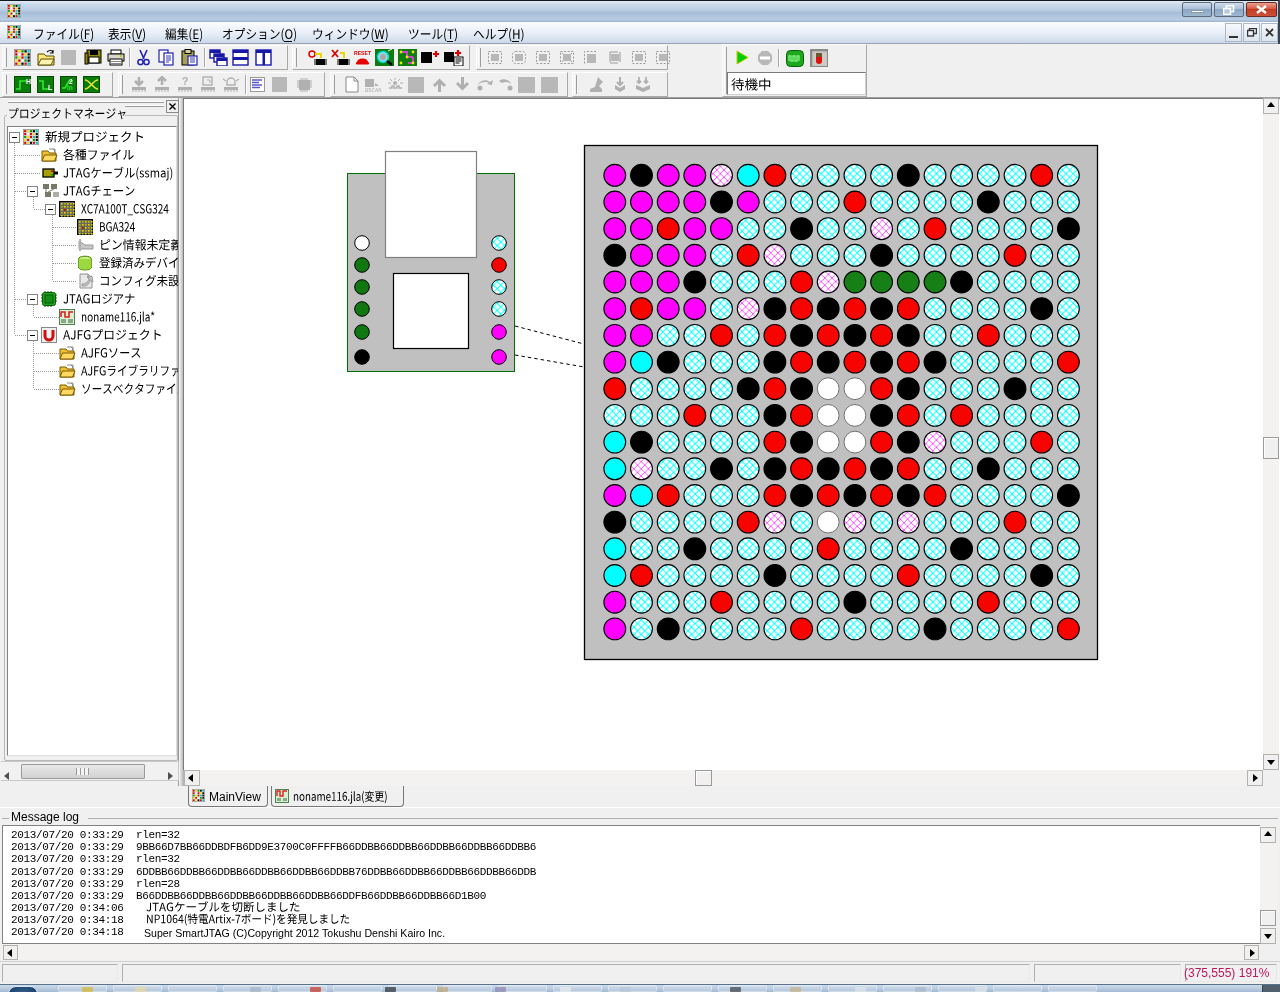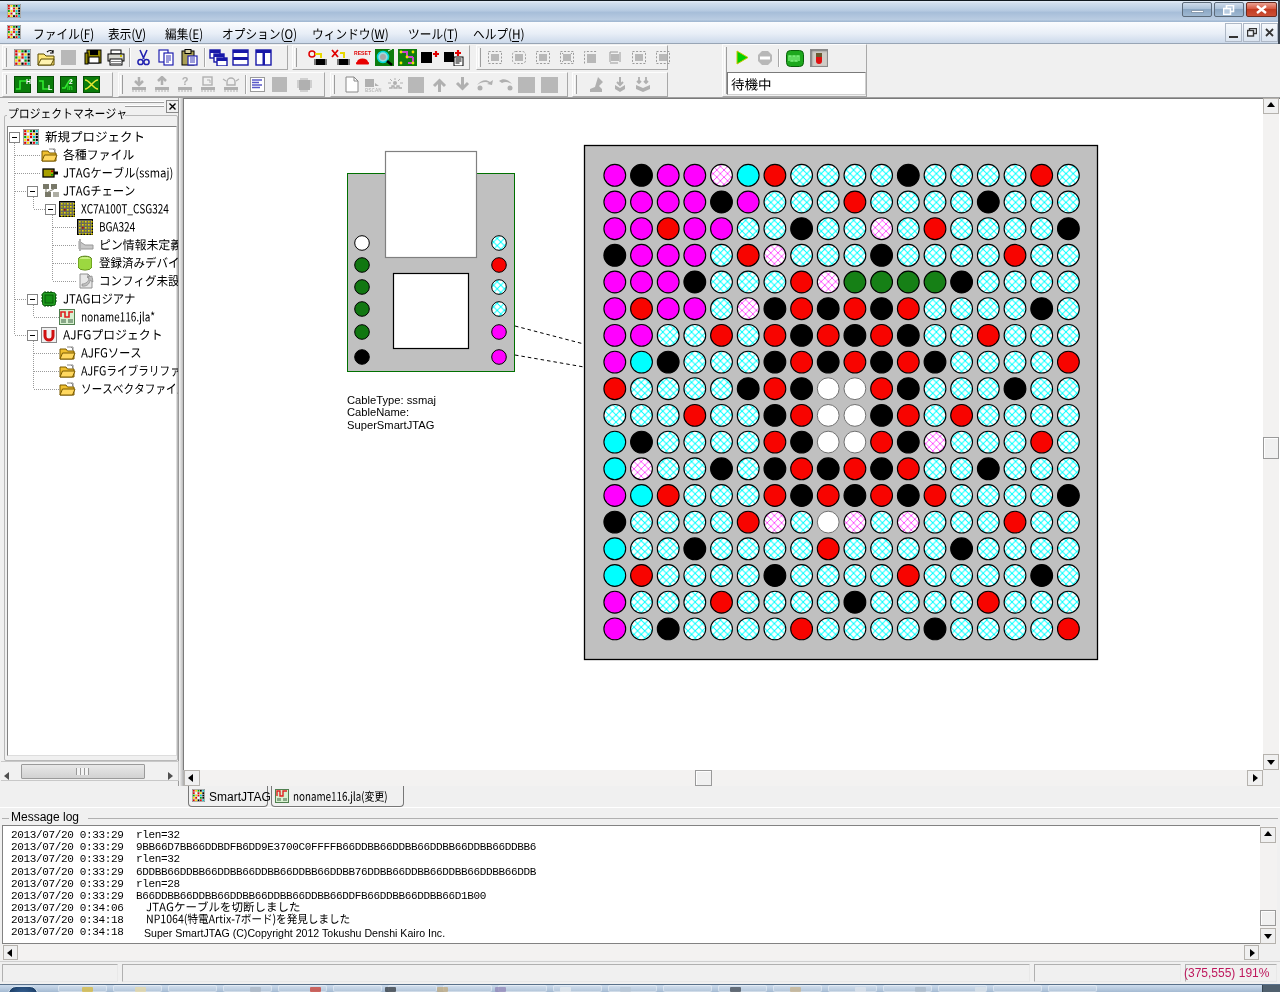--- a/index.html
+++ b/index.html
@@ -1082,21 +1082,20 @@
       <circle cx="670.9" cy="530.9" r="10.9" fill="url(#hc)" stroke="#000" stroke-width="1.1"></circle>
       <circle cx="697.6" cy="530.9" r="10.9" fill="url(#hc)" stroke="#000" stroke-width="1.1"></circle>
       <circle cx="724.3" cy="530.9" r="10.9" fill="url(#hc)" stroke="#000" stroke-width="1.1"></circle>
       <circle cx="751.0" cy="530.9" r="10.9" fill="#000000" stroke="#000" stroke-width="1.1"></circle>
       <circle cx="777.6" cy="530.9" r="10.9" fill="url(#hc)" stroke="#000" stroke-width="1.1"></circle>
       <circle cx="804.3" cy="530.9" r="10.9" fill="url(#hc)" stroke="#000" stroke-width="1.1"></circle>
       <circle cx="831.0" cy="530.9" r="10.9" fill="url(#hc)" stroke="#000" stroke-width="1.1"></circle>
       <circle cx="857.7" cy="530.9" r="10.9" fill="url(#hc)" stroke="#000" stroke-width="1.1"></circle>
       <circle cx="884.4" cy="530.9" r="10.9" fill="#f80400" stroke="#000" stroke-width="1.1"></circle>
     </svg>
-    <div class="abs" style="left:347px;top:394px;width:200px;font-size:11.2px;line-height:12.3px;color:#000">CableType: ssmaj<br>CableName:<br>SuperSmartJTAG</div>
     <div class="sb" style="left:1263px;top:98px;width:16px;height:672px"></div>
     <div class="sbb" style="left:1263px;top:98px;width:16px;height:16px">
       <svg width="10" height="10" viewBox="0 0 10 10">
         <polygon points="1,6 5,1 9,6" fill="#000"></polygon>
       </svg>
     </div>
     <div class="sbb" style="left:1263px;top:754px;width:16px;height:16px">
       <svg width="10" height="10" viewBox="0 0 10 10">
         <polygon points="1,3 9,3 5,8" fill="#000"></polygon>
       </svg>
@@ -1139,21 +1138,21 @@
       <rect x="3.55" y="8.649999999999999" width="1.8" height="1.8" fill="#e00000"></rect>
       <rect x="6.1" y="8.649999999999999" width="1.8" height="1.8" fill="#ffffff"></rect>
       <rect x="8.649999999999999" y="8.649999999999999" width="1.8" height="1.8" fill="#00a000"></rect>
       <rect x="11.2" y="8.649999999999999" width="1.8" height="1.8" fill="#000000"></rect>
       <rect x="1.0" y="11.2" width="1.8" height="1.8" fill="#e00000"></rect>
       <rect x="3.55" y="11.2" width="1.8" height="1.8" fill="#ffe000"></rect>
       <rect x="6.1" y="11.2" width="1.8" height="1.8" fill="#000000"></rect>
       <rect x="8.649999999999999" y="11.2" width="1.8" height="1.8" fill="#e00000"></rect>
       <rect x="11.2" y="11.2" width="1.8" height="1.8" fill="#00c8c8"></rect>
     </svg>
-    <div class="abs" style="left:209px;top:790px;font-size:12px">SmartJTAG</div>
+    <div class="abs" style="left:209px;top:790px;font-size:12px">MainView</div>
     <div class="tab" style="left:271px;top:786px;width:133px;height:21px;border-color:#777"></div>
     <svg class="icon" style="left:275px;top:789px" width="14" height="14" viewBox="0 0 14 14">
       <rect x="0.5" y="0.5" width="13" height="13" fill="#d8f0d0" stroke="#508050"></rect>
       <path d="M2 7V2h3v5h3V2h4" fill="none" stroke="#e02020" stroke-width="1.4"></path>
       <rect x="2" y="9" width="4" height="3" fill="#88a888"></rect>
       <rect x="8" y="9" width="4" height="3" fill="#88a888"></rect>
     </svg>
     <svg style="position:absolute;left:293px;top:787.2px;overflow:hidden" width="95" height="19" viewBox="0 -13.8 95 19">
       <g transform="scale(0.82,1)">
         <path d="M1.1 -0L2.2 -0L2.2 -4.7C2.9 -5.4 3.3 -5.7 4 -5.7C4.8 -5.7 5.2 -5.2 5.2 -4L5.2 -0L6.3 -0L6.3 -4.1C6.3 -5.8 5.7 -6.7 4.3 -6.7C3.4 -6.7 2.7 -6.2 2.1 -5.6L2.1 -5.6L2 -6.5L1.1 -6.5L1.1 -0ZM11 0.2C12.6 0.2 14 -1.1 14 -3.3C14 -5.4 12.6 -6.7 11 -6.7C9.4 -6.7 7.9 -5.4 7.9 -3.3C7.9 -1.1 9.4 0.2 11 0.2ZM11 -0.8C9.8 -0.8 9.1 -1.8 9.1 -3.3C9.1 -4.8 9.8 -5.8 11 -5.8C12.1 -5.8 12.9 -4.8 12.9 -3.3C12.9 -1.8 12.1 -0.8 11 -0.8ZM15.7 -0L16.8 -0L16.8 -4.7C17.4 -5.4 17.9 -5.7 18.6 -5.7C19.4 -5.7 19.8 -5.2 19.8 -4L19.8 -0L20.9 -0L20.9 -4.1C20.9 -5.8 20.3 -6.7 18.9 -6.7C18 -6.7 17.3 -6.2 16.7 -5.6L16.7 -5.6L16.6 -6.5L15.7 -6.5L15.7 -0ZM24.5 0.2C25.3 0.2 26.1 -0.3 26.7 -0.8L26.7 -0.8L26.8 -0L27.7 -0L27.7 -4C27.7 -5.6 27 -6.7 25.5 -6.7C24.4 -6.7 23.5 -6.2 22.9 -5.8L23.3 -5.1C23.8 -5.4 24.5 -5.8 25.3 -5.8C26.3 -5.8 26.6 -5 26.6 -4.1C23.8 -3.8 22.6 -3.1 22.6 -1.7C22.6 -0.5 23.4 0.2 24.5 0.2ZM24.8 -0.7C24.2 -0.7 23.7 -1 23.7 -1.8C23.7 -2.6 24.4 -3.1 26.6 -3.4L26.6 -1.6C26 -1 25.5 -0.7 24.8 -0.7ZM29.8 -0L30.9 -0L30.9 -4.7C31.5 -5.4 32 -5.7 32.5 -5.7C33.3 -5.7 33.7 -5.2 33.7 -4L33.7 -0L34.8 -0L34.8 -4.7C35.4 -5.4 36 -5.7 36.5 -5.7C37.3 -5.7 37.7 -5.2 37.7 -4L37.7 -0L38.8 -0L38.8 -4.1C38.8 -5.8 38.1 -6.7 36.8 -6.7C36 -6.7 35.3 -6.2 34.6 -5.4C34.4 -6.2 33.8 -6.7 32.8 -6.7C32.1 -6.7 31.4 -6.2 30.8 -5.6L30.8 -5.6L30.7 -6.5L29.8 -6.5L29.8 -0ZM43.5 0.2C44.4 0.2 45.1 -0.1 45.7 -0.5L45.3 -1.2C44.8 -0.9 44.3 -0.7 43.6 -0.7C42.4 -0.7 41.6 -1.6 41.5 -3L45.9 -3C45.9 -3.2 45.9 -3.4 45.9 -3.6C45.9 -5.5 45 -6.7 43.3 -6.7C41.8 -6.7 40.4 -5.4 40.4 -3.3C40.4 -1.1 41.8 0.2 43.5 0.2ZM41.5 -3.8C41.6 -5.1 42.4 -5.8 43.3 -5.8C44.4 -5.8 45 -5.1 45 -3.8L41.5 -3.8ZM47.5 -0L52.3 -0L52.3 -0.9L50.5 -0.9L50.5 -8.8L49.7 -8.8C49.2 -8.5 48.7 -8.3 47.9 -8.2L47.9 -7.5L49.5 -7.5L49.5 -0.9L47.5 -0.9L47.5 -0ZM54.1 -0L59 -0L59 -0.9L57.2 -0.9L57.2 -8.8L56.4 -8.8C55.9 -8.5 55.3 -8.3 54.5 -8.2L54.5 -7.5L56.1 -7.5L56.1 -0.9L54.1 -0.9L54.1 -0ZM63.4 0.2C64.7 0.2 65.9 -1 65.9 -2.7C65.9 -4.5 64.9 -5.5 63.4 -5.5C62.8 -5.5 62 -5.1 61.5 -4.4C61.5 -7.1 62.5 -8.1 63.7 -8.1C64.2 -8.1 64.8 -7.8 65.1 -7.4L65.7 -8.1C65.2 -8.6 64.6 -9 63.7 -9C62 -9 60.4 -7.6 60.4 -4.2C60.4 -1.3 61.7 0.2 63.4 0.2ZM61.5 -3.5C62.1 -4.3 62.7 -4.6 63.3 -4.6C64.3 -4.6 64.8 -3.9 64.8 -2.7C64.8 -1.5 64.2 -0.7 63.4 -0.7C62.3 -0.7 61.6 -1.7 61.5 -3.5ZM68.1 0.2C68.5 0.2 68.9 -0.2 68.9 -0.7C68.9 -1.2 68.5 -1.5 68.1 -1.5C67.6 -1.5 67.3 -1.2 67.3 -0.7C67.3 -0.2 67.6 0.2 68.1 0.2ZM70.2 2.9C71.5 2.9 72 2.1 72 0.7L72 -6.5L70.9 -6.5L70.9 0.7C70.9 1.5 70.7 2 70.1 2C69.8 2 69.6 2 69.4 1.9L69.2 2.7C69.4 2.8 69.8 2.9 70.2 2.9ZM71.4 -7.9C71.8 -7.9 72.1 -8.1 72.1 -8.6C72.1 -9 71.8 -9.3 71.4 -9.3C71 -9.3 70.7 -9 70.7 -8.6C70.7 -8.1 71 -7.9 71.4 -7.9ZM75.3 0.2C75.6 0.2 75.8 0.1 75.9 0.1L75.8 -0.8C75.7 -0.8 75.6 -0.8 75.6 -0.8C75.4 -0.8 75.3 -0.9 75.3 -1.2L75.3 -9.6L74.1 -9.6L74.1 -1.3C74.1 -0.4 74.5 0.2 75.3 0.2ZM79.1 0.2C79.9 0.2 80.6 -0.3 81.2 -0.8L81.3 -0.8L81.3 -0L82.2 -0L82.2 -4C82.2 -5.6 81.6 -6.7 80 -6.7C78.9 -6.7 78 -6.2 77.4 -5.8L77.9 -5.1C78.4 -5.4 79.1 -5.8 79.8 -5.8C80.9 -5.8 81.2 -5 81.2 -4.1C78.4 -3.8 77.2 -3.1 77.2 -1.7C77.2 -0.5 78 0.2 79.1 0.2ZM79.4 -0.7C78.7 -0.7 78.2 -1 78.2 -1.8C78.2 -2.6 79 -3.1 81.2 -3.4L81.2 -1.6C80.5 -1 80 -0.7 79.4 -0.7ZM86.1 2.4L86.7 2.1C85.7 0.3 85.2 -1.7 85.2 -3.7C85.2 -5.8 85.7 -7.8 86.7 -9.5L86.1 -9.8C85 -8 84.3 -6.1 84.3 -3.7C84.3 -1.4 85 0.6 86.1 2.4ZM95.9 -7.1C96.7 -6.3 97.6 -5.3 98 -4.7L98.8 -5.1C98.3 -5.8 97.4 -6.8 96.6 -7.5L95.9 -7.1ZM89.8 -7.4C89.5 -6.7 88.6 -5.8 87.8 -5.3C88 -5.2 88.3 -4.9 88.4 -4.8C89.3 -5.3 90.2 -6.3 90.7 -7.2L89.8 -7.4ZM92.8 -10.1L92.8 -8.9L88 -8.9L88 -8L91.9 -8L91.9 -8C91.9 -7 91.7 -5.6 90 -4.6C90.2 -4.5 90.5 -4.2 90.7 -4C92.6 -5.1 92.7 -6.7 92.7 -8L92.7 -8L94.4 -8L94.4 -5.4C94.4 -5.3 94.4 -5.2 94.2 -5.2C94.1 -5.2 93.5 -5.2 92.9 -5.2C93 -5 93.2 -4.7 93.2 -4.4C94 -4.4 94.5 -4.4 94.9 -4.6C95.2 -4.7 95.3 -4.9 95.3 -5.4L95.3 -8L98.5 -8L98.5 -8.9L93.7 -8.9L93.7 -10.1L92.8 -10.1ZM92 -4.7C91.3 -3.7 90 -2.7 88.1 -1.9C88.3 -1.8 88.6 -1.5 88.7 -1.3C89.5 -1.6 90.2 -2 90.8 -2.4C91.2 -1.8 91.8 -1.3 92.4 -0.9C91.1 -0.3 89.5 -0 87.8 0.2C88 0.4 88.2 0.8 88.3 1C90.1 0.7 91.8 0.3 93.3 -0.4C94.7 0.3 96.3 0.8 98.3 1C98.4 0.7 98.6 0.4 98.8 0.1C97.1 -0 95.5 -0.3 94.2 -0.9C95.3 -1.5 96.2 -2.3 96.8 -3.4L96.2 -3.8L96 -3.7L92.3 -3.7C92.5 -4 92.7 -4.2 92.9 -4.5L92 -4.7ZM91.4 -2.9L91.5 -3L95.5 -3C94.9 -2.3 94.2 -1.8 93.3 -1.3C92.5 -1.8 91.9 -2.3 91.4 -2.9ZM102.3 -2.9L101.5 -2.5C101.9 -1.8 102.4 -1.3 103 -0.9C102.3 -0.4 101.3 -0.1 99.8 0.2C100 0.4 100.3 0.8 100.4 1C101.9 0.6 103 0.2 103.8 -0.3C105.5 0.5 107.7 0.8 110.5 0.9C110.6 0.6 110.7 0.2 110.9 0C108.2 -0 106.1 -0.2 104.6 -0.9C105.2 -1.5 105.5 -2.2 105.7 -3L109.7 -3L109.7 -7.6L105.8 -7.6L105.8 -8.6L110.5 -8.6L110.5 -9.4L100 -9.4L100 -8.6L104.9 -8.6L104.9 -7.6L101.1 -7.6L101.1 -3L104.7 -3C104.6 -2.4 104.3 -1.8 103.8 -1.4C103.2 -1.8 102.7 -2.2 102.3 -2.9ZM102 -4.9L104.9 -4.9L104.9 -4.5C104.9 -4.2 104.9 -3.9 104.8 -3.7L102 -3.7L102 -4.9ZM105.8 -3.7C105.8 -3.9 105.8 -4.2 105.8 -4.4L105.8 -4.9L108.8 -4.9L108.8 -3.7L105.8 -3.7ZM102 -6.9L104.9 -6.9L104.9 -5.7L102 -5.7L102 -6.9ZM105.8 -6.9L108.8 -6.9L108.8 -5.7L105.8 -5.7L105.8 -6.9ZM112.5 2.4C113.6 0.6 114.2 -1.4 114.2 -3.7C114.2 -6.1 113.6 -8 112.5 -9.8L111.8 -9.5C112.8 -7.8 113.3 -5.8 113.3 -3.7C113.3 -1.7 112.8 0.3 111.8 2.1L112.5 2.4Z" fill="#000000"></path>

